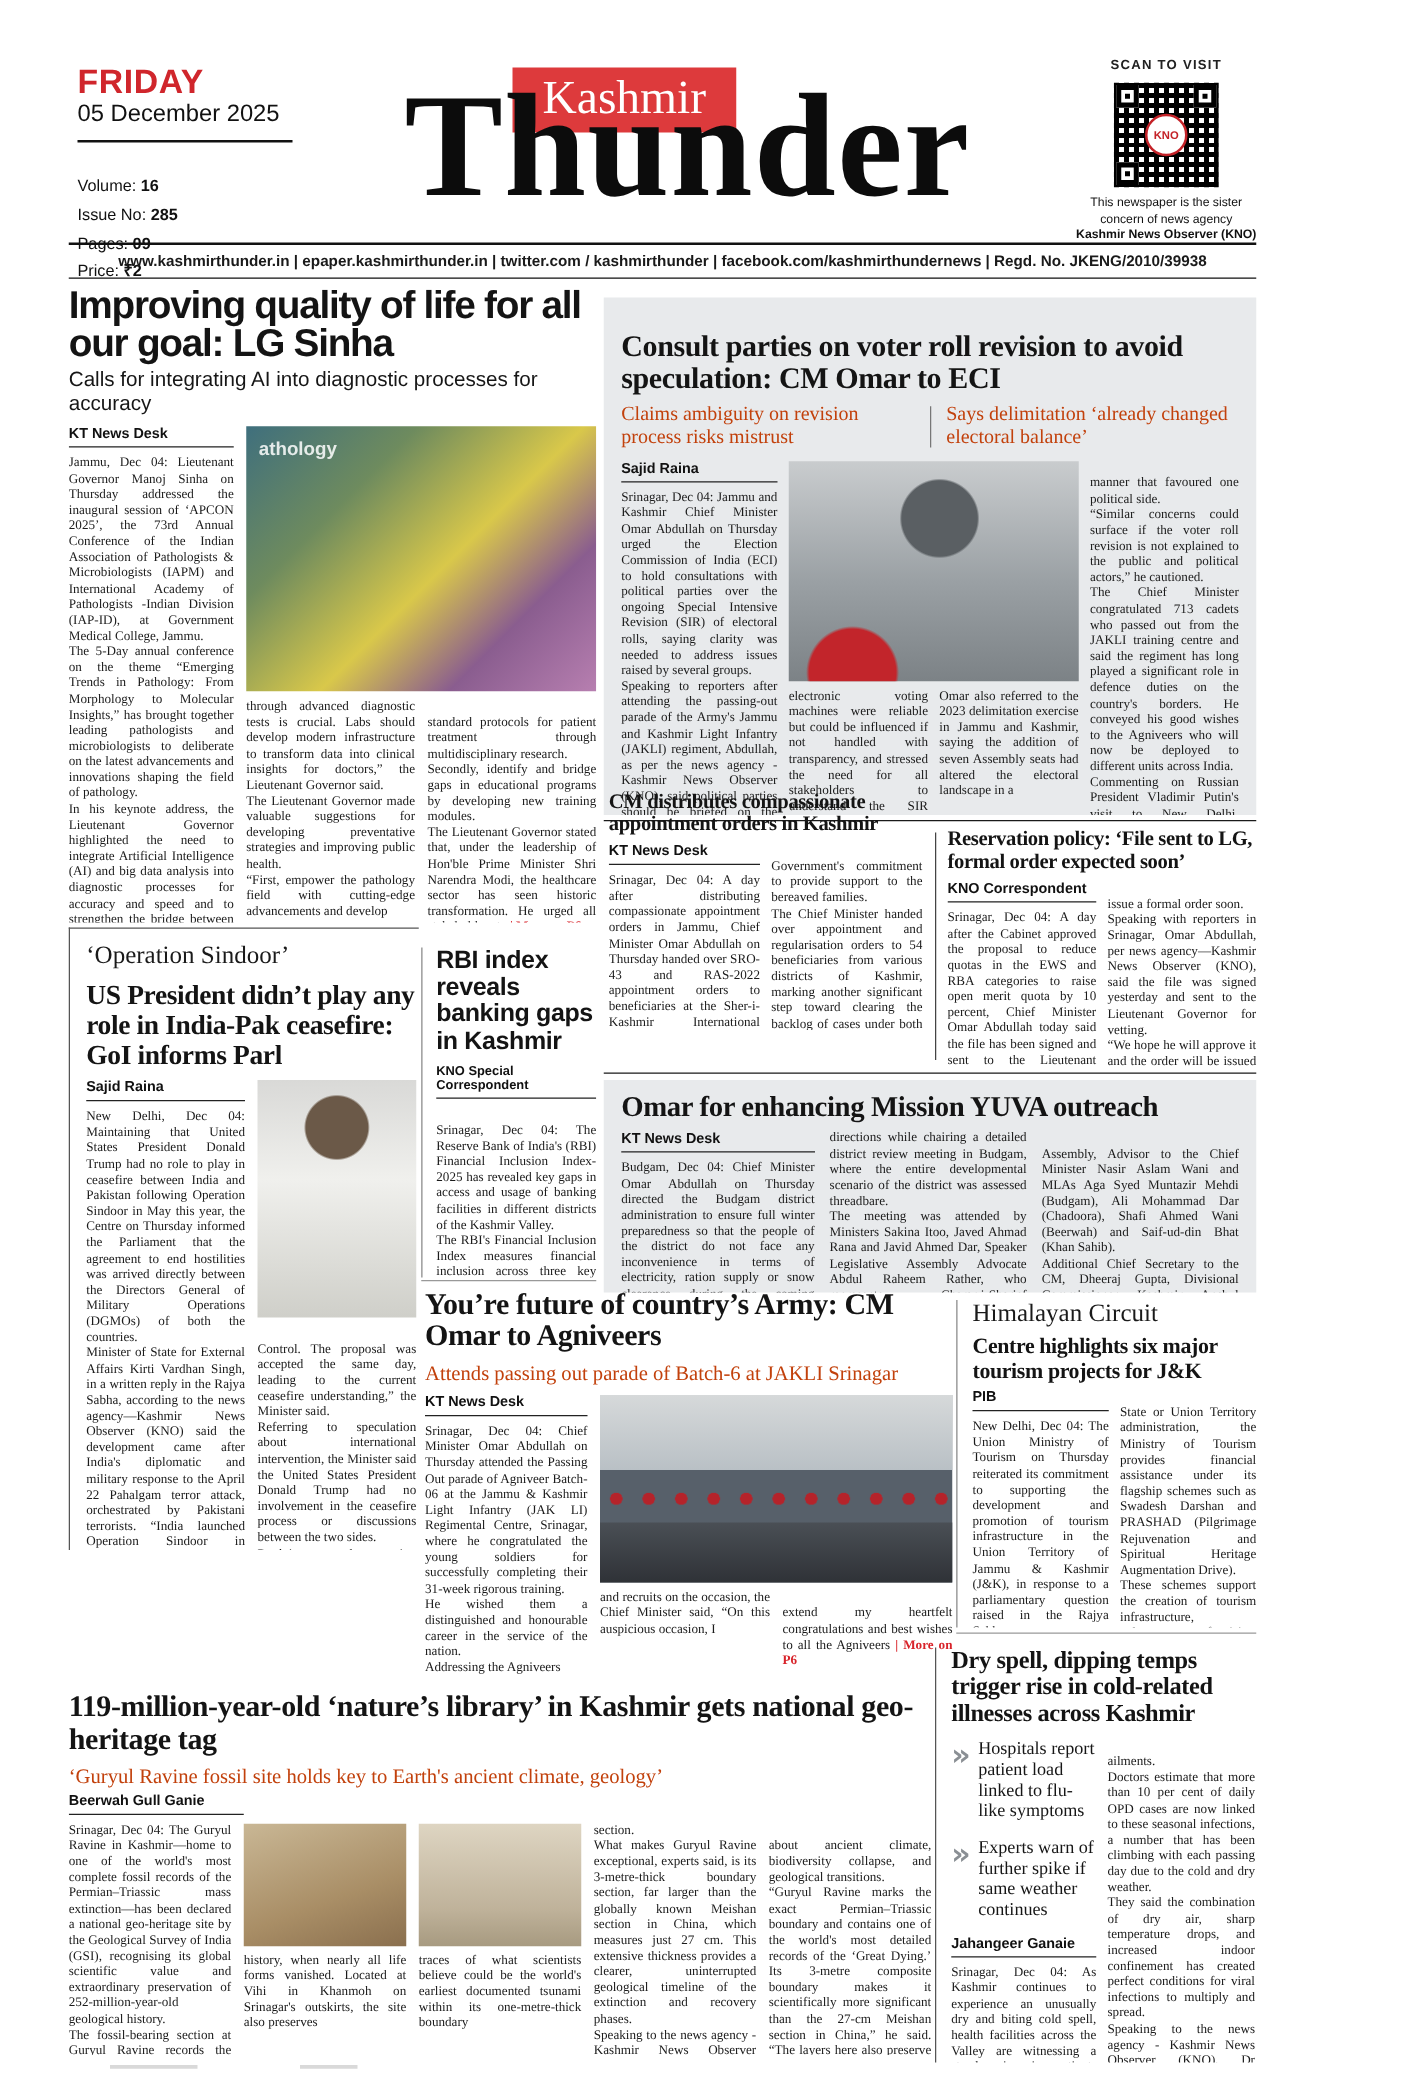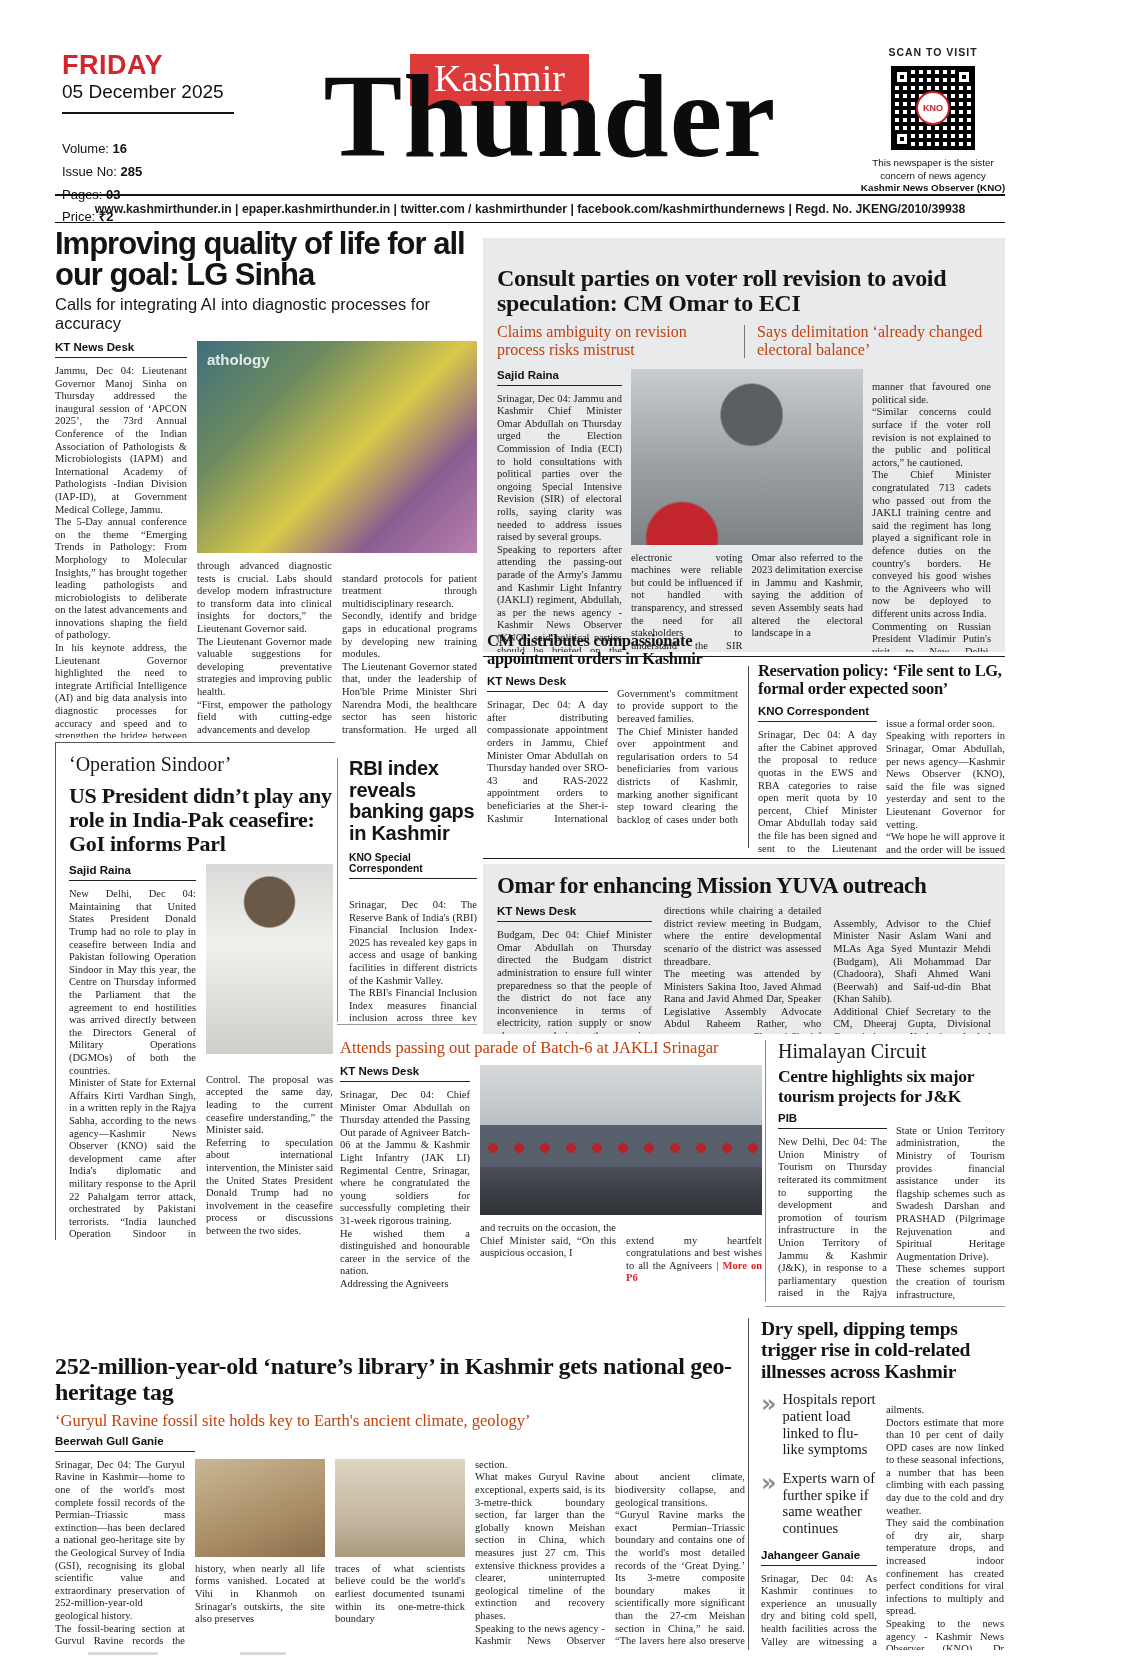--- a/index.html
+++ b/index.html
@@ -85,21 +85,21 @@
 <body>
 
 <div id="page">
 
   <div class="abs" style="left:62px;top:52px;width:185px;">
     <div class="day">FRIDAY</div>
     <div class="date">05 December 2025</div>
     <div class="meta">
       <div><span class="lab">Volume: </span><span class="val">16</span></div>
       <div><span class="lab">Issue No: </span><span class="val">285</span></div>
-      <div><span class="lab">Pages: </span><span class="val">03</span></div>
+      <div><span class="lab">Pages: </span><span class="val">09</span></div>
       <div><span class="lab">Price: </span><span class="val">₹2</span></div>
     </div>
   </div>
 
   <div class="abs title-wrap" style="left:260px;top:46px;">
     <div class="kashmir-box">Kashmir</div>
     <div class="thunder">Thunder</div>
   </div>
 
   <div class="abs qr-block" style="left:858px;top:46px;width:150px;">
@@ -256,20 +256,21 @@
     <div class="body-col">
       <span>Srinagar, Dec 04: The Reserve Bank of India's (RBI) Financial Inclusion Index-2025 has revealed key gaps in access and usage of banking facilities in different districts of the Kashmir Valley.
 The RBI's Financial Inclusion Index measures financial inclusion across three key parameters: Access (35%), Usage (45%), and Quality (20%).
 According to details available with news agency—Kashmir </span>
     </div>
   </div>
 
   <div class="abs hline light" style="left:337px;top:1024px;width:140px;"></div>
 
   <div class="abs story" style="left:340px;top:1032px;width:422px;height:316px;">
+    <div class="hl-serif" style="font-size:24px;line-height:1.06;">You’re future of country’s Army: CM Omar to Agniveers</div>
     <div class="subhead-serif" style="margin:6px 0 7px 0;">Attends passing out parade of Batch-6 at JAKLI Srinagar</div>
     <div class="cols" style="gap:10px;">
       <div style="width:130px;">
         <div class="byline">KT News Desk</div>
         <div class="body-col">Srinagar, Dec 04: Chief Minister Omar Abdullah on Thursday attended the Passing Out parade of Agniveer Batch-06 at the Jammu &amp; Kashmir Light Infantry (JAK LI) Regimental Centre, Srinagar, where he congratulated the young soldiers for successfully completing their 31-week rigorous training.
 He wished them a distinguished and honourable career in the service of the nation.
 Addressing the Agniveers</div>
       </div>
       <div style="width:282px;">
         <div class="photo ph-parade" style="height:150px;margin-bottom:7px;"></div>
@@ -295,21 +296,21 @@
       <div class="body-col" style="width:109px;">
         <span>State or Union Territory administration, the Ministry of Tourism provides financial assistance under its flagship schemes such as Swadesh Darshan and PRASHAD (Pilgrimage Rejuvenation and Spiritual Heritage Augmentation Drive).
 These schemes support the creation of tourism infrastructure, enhancement of visitor experiences, and facilities that may include last-mile connectivity, log huts, CCTV systems, and public convenience components, depending on the requirements </span>
       </div>
     </div>
   </div>
 
   <div class="abs hline light" style="left:765px;top:1306px;width:240px;"></div>
 
   <div class="abs story" style="left:55px;top:1354px;width:690px;height:290px;">
-    <div class="hl-serif" style="font-size:24px;line-height:1.08;">252-million-year-old ‘nature’s library’ in Kashmir gets national geo-heritage tag</div>
+    <div class="hl-serif" style="font-size:24px;line-height:1.08;">119-million-year-old ‘nature’s library’ in Kashmir gets national geo-heritage tag</div>
     <div class="subhead-serif" style="margin:5px 0 4px 0;">‘Guryul Ravine fossil site holds key to Earth's ancient climate, geology’</div>
     <div class="byline" style="width:140px;">Beerwah Gull Ganie</div>
     <div class="cols" style="gap:10px;">
       <div class="body-col" style="width:130px;">Srinagar, Dec 04: The Guryul Ravine in Kashmir—home to one of the world's most complete fossil records of the Permian–Triassic mass extinction—has been declared a national geo-heritage site by the Geological Survey of India (GSI), recognising its global scientific value and extraordinary preservation of 252-million-year-old geological history.
 The fossil-bearing section at Guryul Ravine records the “Great Dying”, the largest mass extinction in Earth's</div>
       <div style="width:130px;">
         <div class="photo ph-rock1" style="height:98px;margin-bottom:6px;"></div>
         <div class="body-col">history, when nearly all life forms vanished. Located at Vihi in Khanmoh on Srinagar's outskirts, the site also preserves</div>
       </div>
       <div style="width:130px;">

